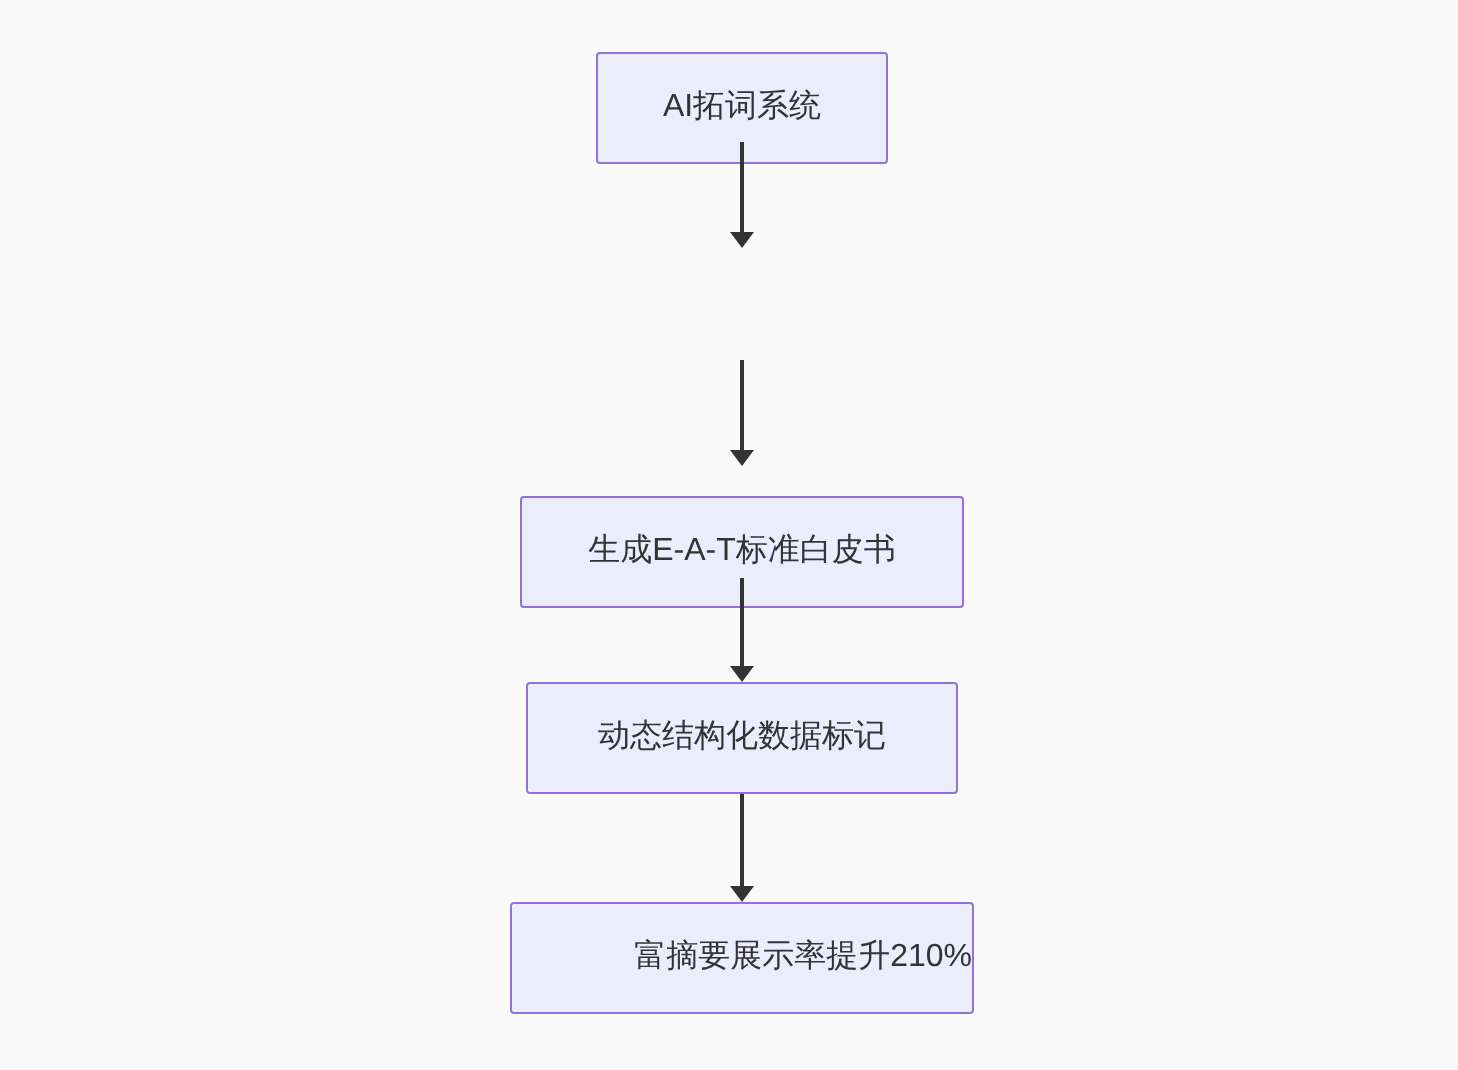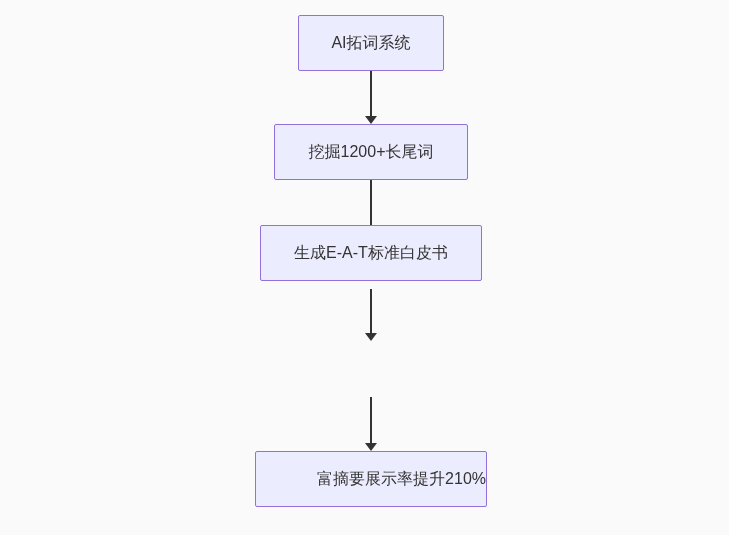--- a/index.html
+++ b/index.html
@@ -30,23 +30,23 @@
     border-radius: 2px;
     color: var(--text);
     font-size: 16px;
     line-height: 1;
     display: flex;
     align-items: center;
     justify-content: center;
     text-align: center;
     white-space: nowrap;
   }
-  .flow-node.n1 { left: 298px; top: 15px;  width: 146px; height: 56px; }
+  .flow-node.n1 { left: 298px; top: 26px;  width: 146px; height: 56px; }
   .flow-node.n2 { left: 274px; top: 124px; width: 194px; height: 56px; }
-  .flow-node.n3 { left: 260px; top: 225px; width: 222px; height: 56px; }
+  .flow-node.n3 { left: 260px; top: 248px; width: 222px; height: 56px; }
   .flow-node.n4 { left: 263px; top: 341px; width: 216px; height: 56px; }
   .flow-node.n5 { left: 255px; top: 451px; width: 232px; height: 56px; justify-content: flex-end; }
 
   .flow-arrow {
     position: absolute;
     width: 12px;
     left: 365px;
   }
   .flow-arrow .shaft {
     position: absolute;
@@ -78,38 +78,38 @@
 
   <div class="flow-node n1">
     <span>AI拓词系统</span>
   </div>
 
   <div class="flow-arrow a1">
     <div class="shaft"></div>
     <div class="head"></div>
   </div>
 
-  <div class="flow-node n2">
-    <span>挖掘1200+长尾词</span>
-  </div>
 
   <div class="flow-arrow a2">
     <div class="shaft"></div>
     <div class="head"></div>
   </div>
 
   <div class="flow-node n3">
     <span>生成E-A-T标准白皮书</span>
   </div>
 
   <div class="flow-arrow a3">
     <div class="shaft"></div>
     <div class="head"></div>
   </div>
 
+  <div class="flow-node n4">
+    <span>动态结构化数据标记</span>
+  </div>
 
   <div class="flow-arrow a4">
     <div class="shaft"></div>
     <div class="head"></div>
   </div>
 
   <div class="flow-node n5">
     <span>富摘要展示率提升210%</span>
   </div>
 

